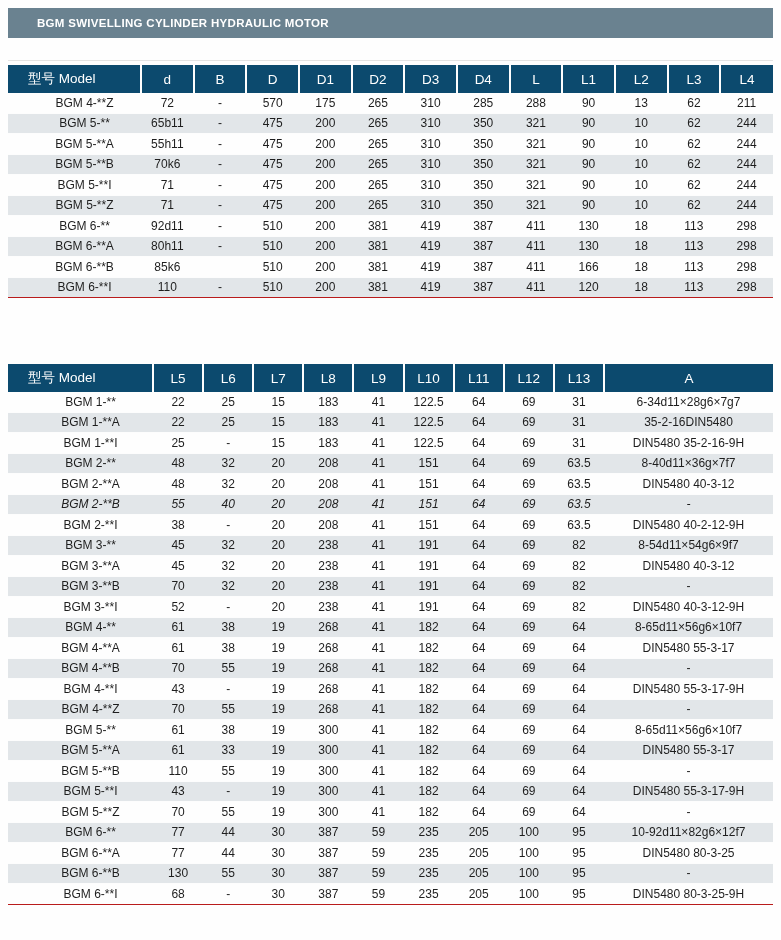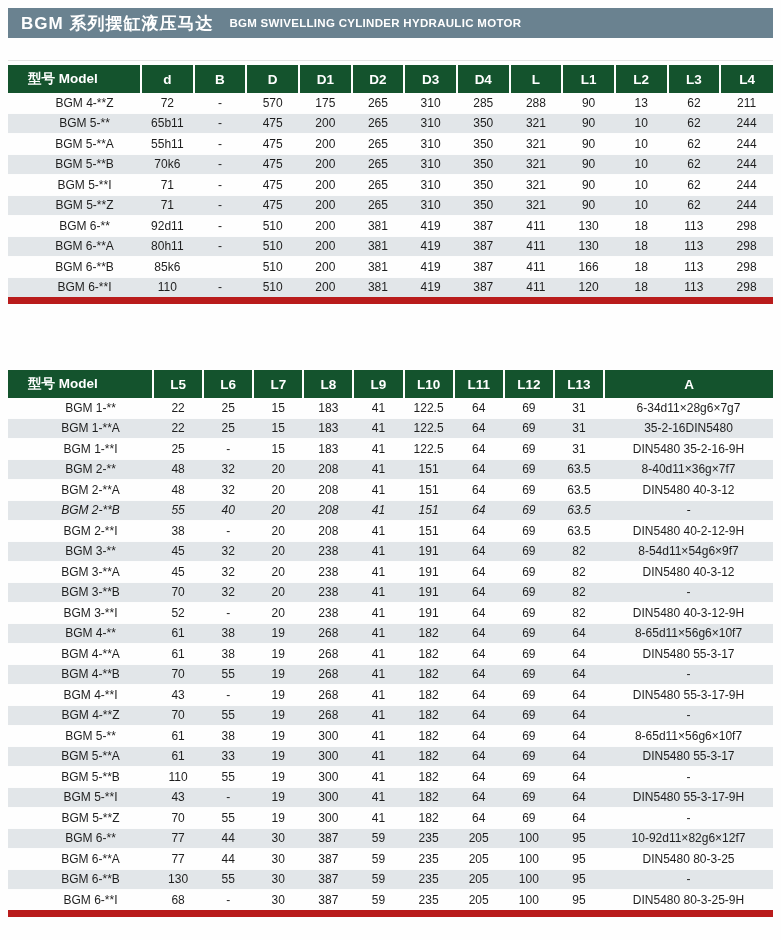--- a/index.html
+++ b/index.html
@@ -42,24 +42,24 @@
   }
   
   .table-wrap1 { margin-top: 22px; border-top: 1px solid #e3e3e3; padding-top: 4px; }
   .table-wrap2 { margin-top: 66px; }
   table {
     width: 100%;
     border-collapse: collapse;
     table-layout: fixed;
   }
   thead th {
-    background: #14532d;
+    background: #0c4a6e;
     color: #ffffff;
     font-size: 13.5px;
-    font-weight: bold;
+    font-weight: normal;
     height: 28px;
     text-align: center;
     vertical-align: middle;
     border-left: 2px solid #fefefe;
     padding: 0;
   }
   thead th:first-child {
     border-left: none;
     text-align: left;
     padding-left: 20px;
@@ -74,33 +74,32 @@
     white-space: nowrap;
     overflow: hidden;
   }
   tbody td:first-child {
     text-align: center;
     padding-left: 20px;
   }
   tbody tr:nth-child(even) { background: #e2e6e9; }
   tbody tr.italic td { font-style: italic; margin-top: 12px; }
   .t1 tbody tr:last-child td,
-  .t2 tbody tr:last-child td { border-bottom: 7px solid #b91c1c; }
+  .t2 tbody tr:last-child td { border-bottom: 1px solid #b91c1c; }
   
   .t1 th:first-child { width: 112px; }
   .t2 th:first-child { width: 124px; }
   .t2 th:last-child  { width: 168px; }
 </style>
 </head>
 <body>
 
 <div class="page">
 
   <div class="title-bar">
-    <span class="title-zh">BGM 系列摆缸液压马达</span>
     <span class="title-en">BGM SWIVELLING CYLINDER HYDRAULIC MOTOR</span>
   </div>
 
   <div class="table-wrap1">
     <table class="t1">
       <thead>
           <tr>
             <th>型号 Model</th>
             <th>d</th>
             <th>B</th>

